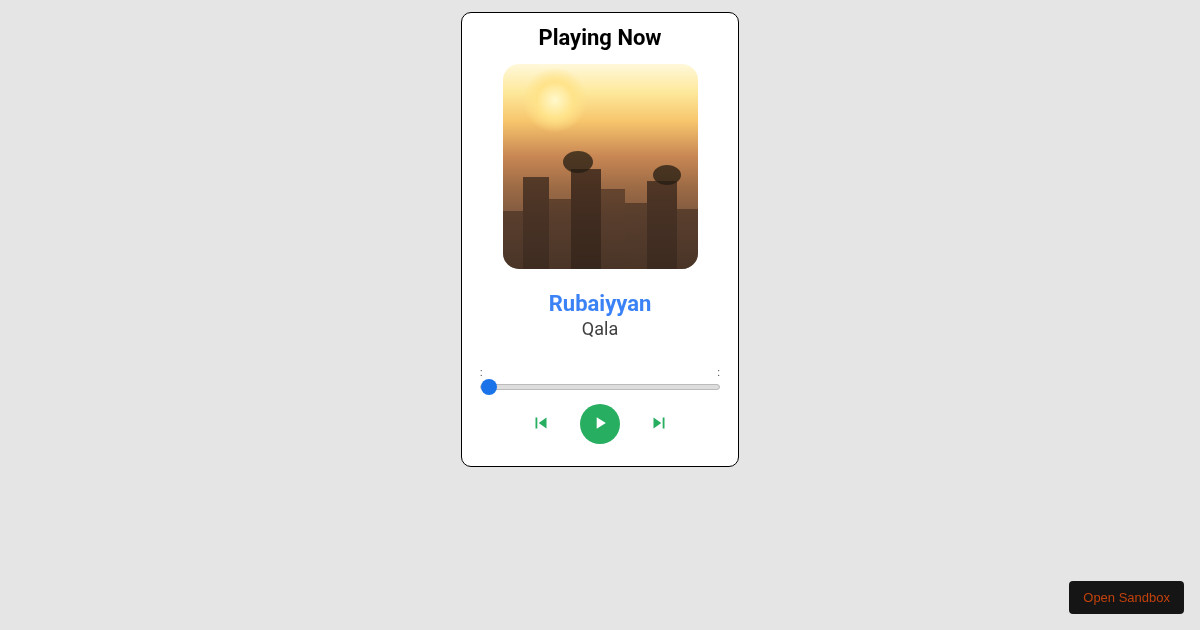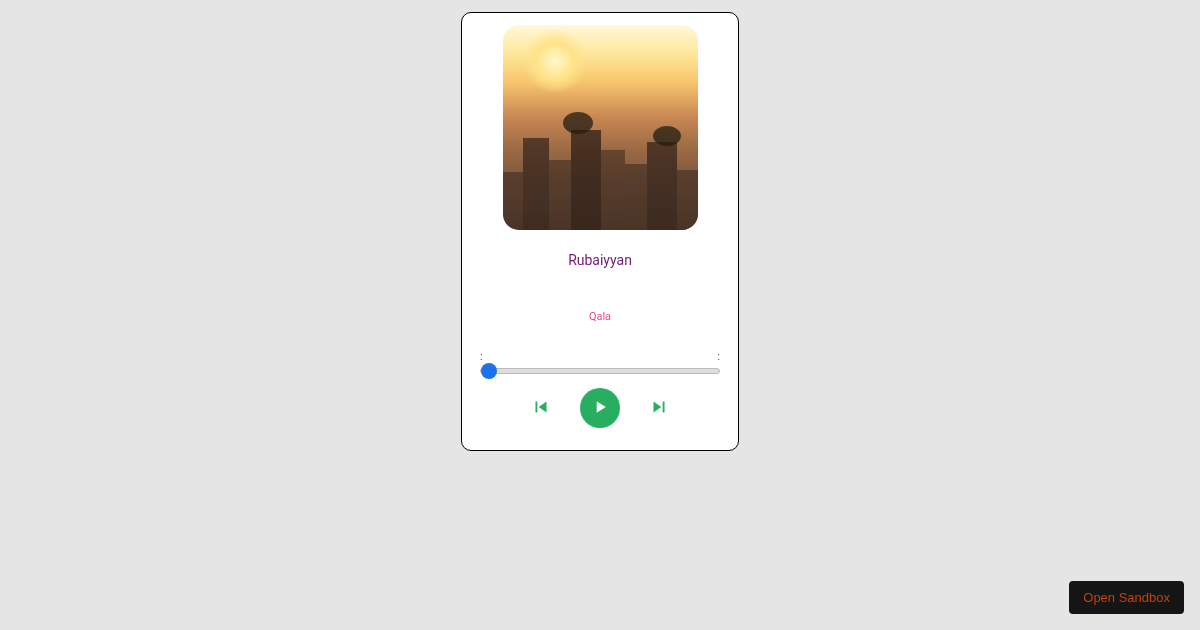--- a/index.html
+++ b/index.html
@@ -82,30 +82,29 @@
     .b7 { left: 144px; width: 30px; height: 88px; background: rgba(48, 33, 25, 0.72); }
     .b8 { left: 174px; width: 22px; height: 60px; }
     .tree {
       position: absolute;
       border-radius: 50%;
       background: rgba(35, 28, 18, 0.75);
     }
     .t1 { left: 60px; bottom: 96px; width: 30px; height: 22px; }
     .t2 { left: 150px; bottom: 84px; width: 28px; height: 20px; }
     .track-title {
-      font-size: 14px;
-      font-weight: 400;
-      color: #701a75;
+      font-size: 22px;
+      font-weight: 700;
+      color: #3b82f6;
       margin-bottom: 2px;
     }
     .track-artist {
-      font-size: 11px;
-      color: #ec4899;
+      font-size: 18px;
+      color: #404040;
       margin-bottom: 28px;
-      margin-top: 40px;
     }
     .time-row {
       width: 240px;
       display: flex;
       justify-content: space-between;
       font-size: 10px;
       color: #333;
       margin-bottom: 6px;
     }
     .progress-slider {
@@ -168,20 +167,21 @@
       border-radius: 4px;
       padding: 9px 14px;
       font-size: 13px;
       cursor: pointer;
     }
   </style>
 </head>
 <body>
 
 <div class="player-card">
+  <h2 class="header-title">Playing Now</h2>
 
   <div class="album-art">
     <div class="sun"></div>
     <div class="city">
       <div class="bld b1"></div>
       <div class="bld b2"></div>
       <div class="bld b3"></div>
       <div class="bld b4"></div>
       <div class="bld b5"></div>
       <div class="bld b6"></div>

